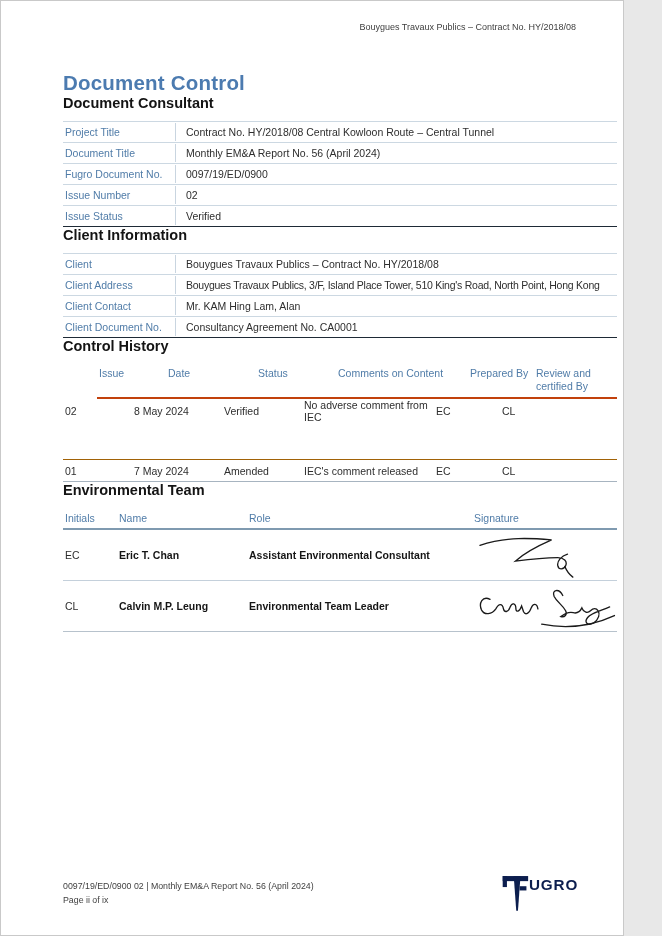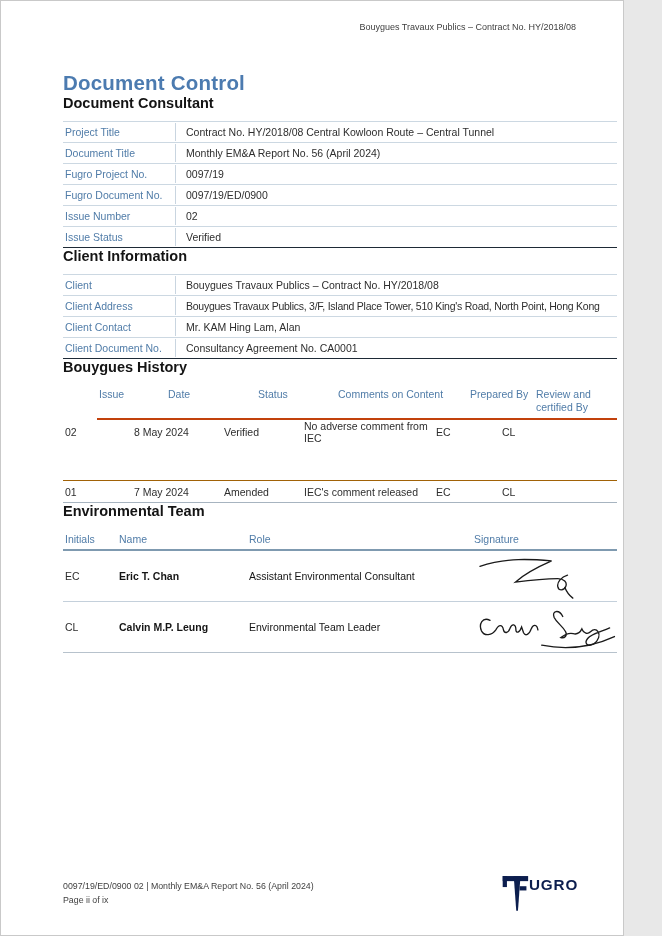--- a/index.html
+++ b/index.html
@@ -64,21 +64,21 @@
 
   
   .envtable{margin-top:12px;border-bottom:1px solid #b7c2cc;}
   .envhead{display:flex;border-bottom:2px solid #7f9ab0;padding:2px 0 4px 0;}
   .envhead .c{color:#507ca8;font-size:10.5px;}
   .envrow{display:flex;align-items:center;min-height:50px;}
   .envrow + .envrow{border-top:1px solid #c4d0db;}
   .envrow .c{font-size:10.5px;}
   .e-initials{width:56px;flex:0 0 56px;padding-left:2px;box-sizing:border-box;color:#2e2e2e;}
   .e-name{width:130px;flex:0 0 130px;font-weight:bold;color:#161616;}
-  .e-role{width:225px;flex:0 0 225px;font-weight:normal;color:#161616;}
+  .e-role{width:225px;flex:0 0 225px;font-weight:bold;color:#161616;}
   .e-sig{flex:1;display:flex;justify-content:flex-start;align-items:center;}
   .sig svg{display:block;}
 
   
   .footer{
     position:absolute;left:62px;top:878px;
     font-size:8.8px;color:#3f3f3f;line-height:14px;
   }
   .logo{position:absolute;top:871px;right:44px;width:78px;height:42px;}
   .logo text{
@@ -101,24 +101,20 @@
     <div class="kvtable">
       <div class="kvrow">
         <div class="lbl">Project Title</div>
         <div class="val">Contract No. HY/2018/08 Central Kowloon Route – Central Tunnel</div>
       </div>
       <div class="kvrow">
         <div class="lbl">Document Title</div>
         <div class="val">Monthly EM&amp;A Report No. 56 (April 2024)</div>
       </div>
       <div class="kvrow">
-        <div class="lbl">Fugro Project No.</div>
-        <div class="val">0097/19</div>
-      </div>
-      <div class="kvrow">
         <div class="lbl">Fugro Document No.</div>
         <div class="val">0097/19/ED/0900</div>
       </div>
       <div class="kvrow">
         <div class="lbl">Issue Number</div>
         <div class="val">02</div>
       </div>
       <div class="kvrow">
         <div class="lbl">Issue Status</div>
         <div class="val">Verified</div>
@@ -138,21 +134,21 @@
       <div class="kvrow">
         <div class="lbl">Client Contact</div>
         <div class="val">Mr. KAM Hing Lam, Alan</div>
       </div>
       <div class="kvrow">
         <div class="lbl">Client Document No.</div>
         <div class="val">Consultancy Agreement No. CA0001</div>
       </div>
     </div>
 
-    <h2 class="section h-revision">Bouygues History</h2>
+    <h2 class="section h-revision">Control History</h2>
     <div class="revtable">
       <div class="revhead">
         <div class="c c-issue">Issue</div>
         <div class="c c-date">Date</div>
         <div class="c c-status">Status</div>
         <div class="c c-comments">Comments on Content</div>
         <div class="c c-prepared">Prepared By</div>
         <div class="c c-review"><span class="wrap">Review and certified By</span></div>
       </div>
       <div class="revrow">

